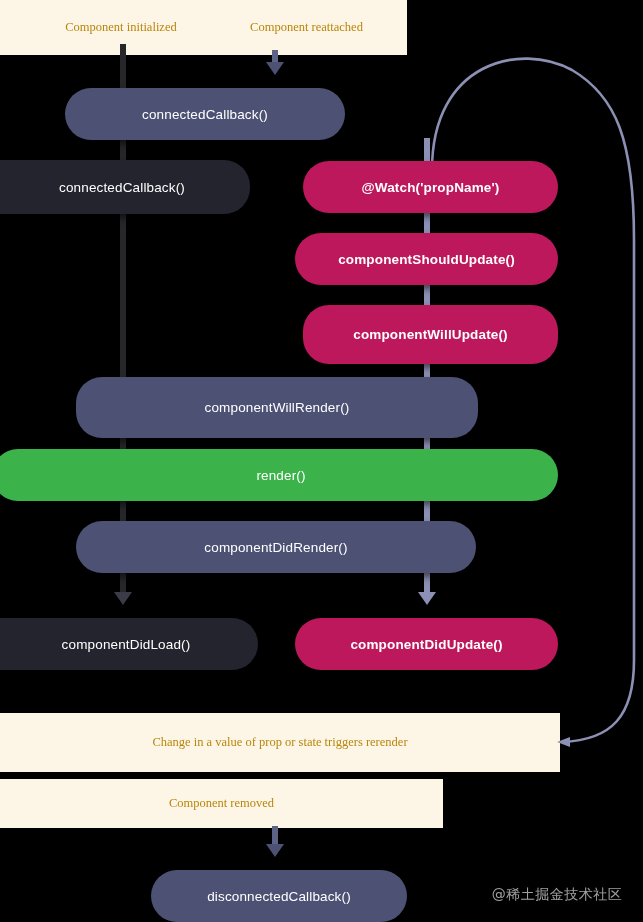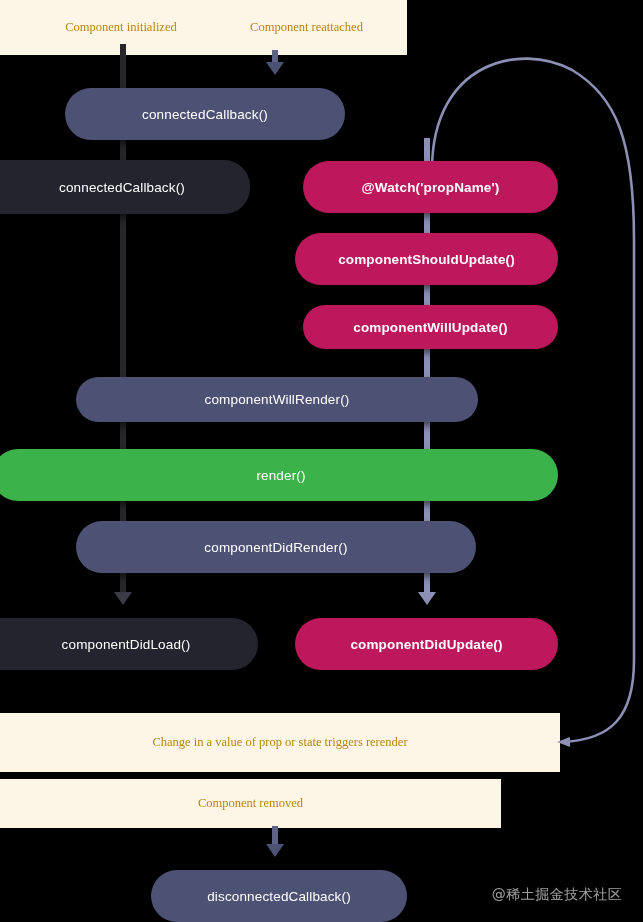--- a/index.html
+++ b/index.html
@@ -24,21 +24,21 @@
     font-family: "Liberation Serif", serif;
     display: flex;
     align-items: center;
     justify-content: center;
     text-align: center;
     line-height: 1.2;
   }
   .banner-init { left: 0px;   top: 0px;   width: 192px; height: 55px; font-size: 12.5px; padding-left: 25px; }
   .banner-reat { left: 206px; top: 0px;   width: 201px; height: 55px; font-size: 12.5px; }
   .banner-change { left: 0px; top: 713px; width: 560px; height: 59px; font-size: 12.5px; }
-  .banner-removed { left: 0px; top: 779px; width: 501px; height: 49px; font-size: 12.5px; }
+  .banner-removed { left: 0px; top: 779px; width: 443px; height: 49px; font-size: 12.5px; }
 
   
   .vline {
     position: absolute;
     width: 6px;
   }
   .vline-left  { background: #26262b; }
   .vline-right { background: #8c90b4; }
 
   
@@ -138,25 +138,25 @@
   </div>
 
   <div class="pill pill-light" style="left:303px; top:161px; width:255px; height:52px;">
     <span>@Watch('propName')</span>
   </div>
 
   <div class="pill pill-light" style="left:295px; top:233px; width:263px; height:52px;">
     <span>componentShouldUpdate()</span>
   </div>
 
-  <div class="pill pill-light" style="left:303px; top:305px; width:255px; height:44px;">
+  <div class="pill pill-light" style="left:303px; top:305px; width:255px; height:59px;">
     <span>componentWillUpdate()</span>
   </div>
 
-  <div class="pill pill-blue" style="left:76px; top:377px; width:402px; height:45px;text-align:right;">
+  <div class="pill pill-blue" style="left:76px; top:377px; width:402px; height:61px;text-align:right;">
     <span>componentWillRender()</span>
   </div>
 
   <div class="pill pill-green" style="left:-8px; top:449px; width:566px; height:52px;">
     <span style="padding-left:12px;">render()</span>
   </div>
 
   <div class="pill pill-blue" style="left:76px; top:521px; width:400px; height:52px;">
     <span>componentDidRender()</span>
   </div>

